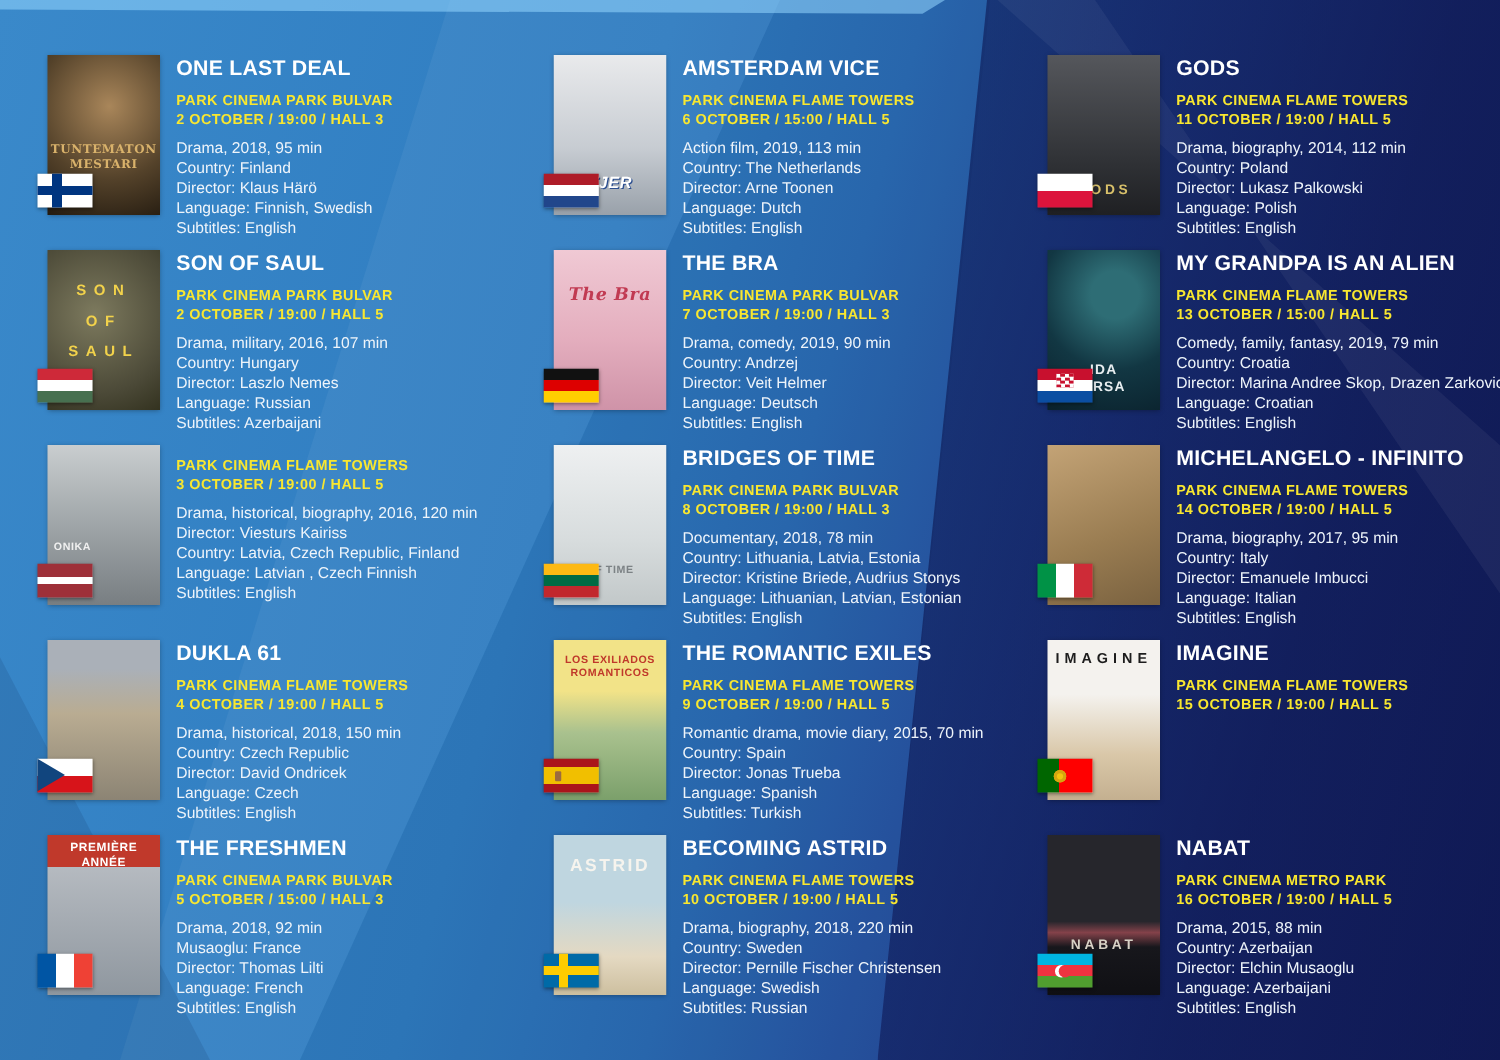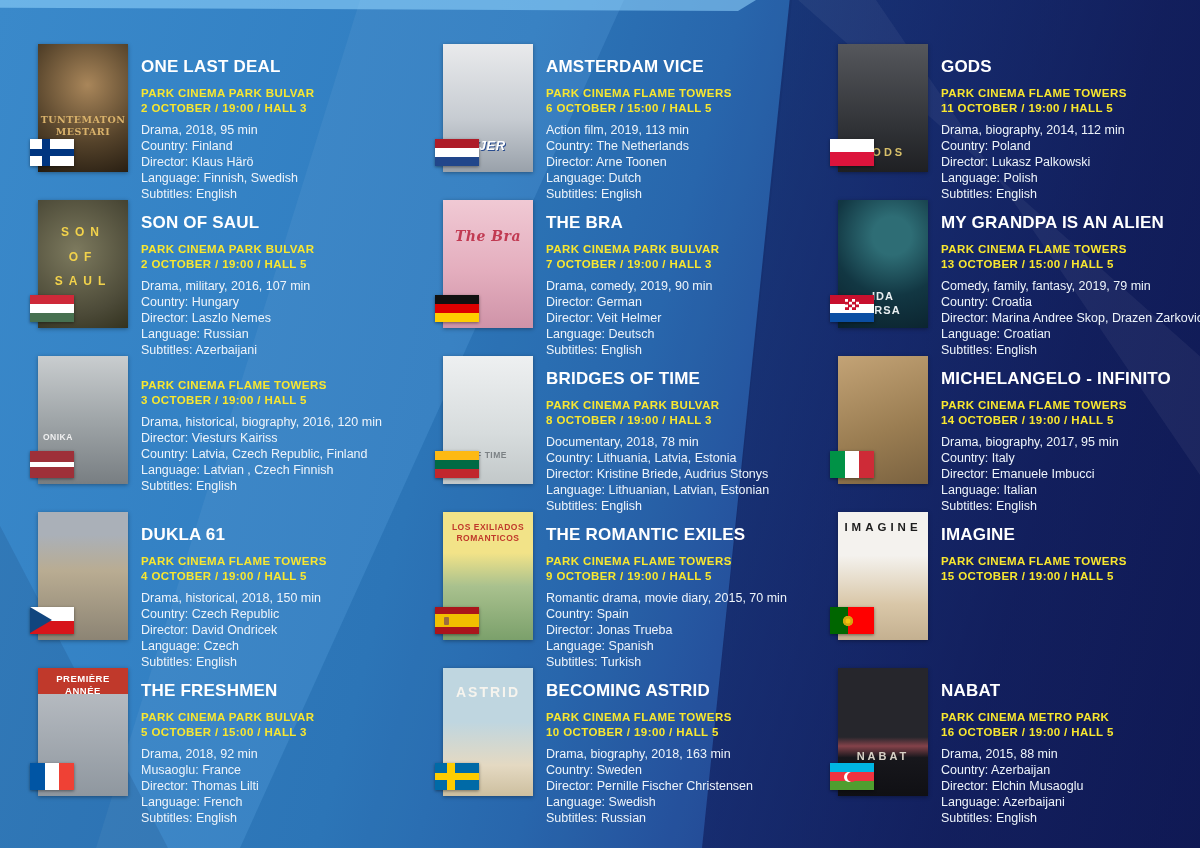--- a/index.html
+++ b/index.html
@@ -85,21 +85,21 @@
   .flag-fr { background:linear-gradient(to right,#0055a4 33.3%,#fff 33.3% 66.6%,#ef4135 66.6%); }
   .flag-se { background-color:#006aa7;
     background-image:linear-gradient(to right,transparent 27%,#fecc00 27%,#fecc00 45%,transparent 45%),
                      linear-gradient(to bottom,transparent 37%,#fecc00 37%,#fecc00 63%,transparent 63%); }
   .flag-az { background:linear-gradient(to bottom,#00b5e2 33.3%,#ef3340 33.3% 66.6%,#509e2f 66.6%); }
   .flag-az::before { content:""; position:absolute; left:14px; top:8.5px; width:10px; height:10px;
     border-radius:50%; background:#fff; }
   .flag-az::after { content:""; position:absolute; left:17px; top:8.5px; width:10px; height:10px;
     border-radius:50%; background:#ef3340; }
 
-  .info { padding-top:1px; min-width:0;margin-top:12px; }
+  .info { padding-top:1px; min-width:0; }
   .title { font-size:17px; font-weight:700; color:#ffffff; letter-spacing:.2px; white-space:nowrap; }
   .venue-name { margin-top:9px; }
   .venue-name,.showtime { font-size:11.5px; font-weight:700; color:#f9e72f; letter-spacing:.4px;
     line-height:1.32; white-space:nowrap; }
   .meta-block { margin-top:7px; }
   .meta-line { font-size:12.5px; color:#eef4fa; line-height:1.27; white-space:nowrap; }
 </style>
 </head>
 <body>
 
@@ -205,21 +205,21 @@
         <span class="cap">The Bra</span>
       </div>
       <div class="flag flag-de"></div>
     </div>
     <div class="info">
       <div class="title">THE BRA</div>
       <div class="venue-name">PARK CINEMA PARK BULVAR</div>
       <div class="showtime">7 OCTOBER / 19:00 / HALL 3</div>
       <div class="meta-block">
         <div class="meta-line">Drama, comedy, 2019, 90 min</div>
-        <div class="meta-line">Director: German</div>
+        <div class="meta-line">Country: Andrzej</div>
         <div class="meta-line">Director: Veit Helmer</div>
         <div class="meta-line">Language: Deutsch</div>
         <div class="meta-line">Subtitles: English</div>
       </div>
     </div>
   </div>
 
   <div class="card">
     <div class="poster-wrap">
       <div class="poster p6">
@@ -388,21 +388,21 @@
       <div class="poster p14">
         <span class="cap">ASTRID</span>
       </div>
       <div class="flag flag-se"></div>
     </div>
     <div class="info">
       <div class="title">BECOMING ASTRID</div>
       <div class="venue-name">PARK CINEMA FLAME TOWERS</div>
       <div class="showtime">10 OCTOBER / 19:00 / HALL 5</div>
       <div class="meta-block">
-        <div class="meta-line">Drama, biography, 2018, 163 min</div>
+        <div class="meta-line">Drama, biography, 2018, 220 min</div>
         <div class="meta-line">Country: Sweden</div>
         <div class="meta-line">Director: Pernille Fischer Christensen</div>
         <div class="meta-line">Language: Swedish</div>
         <div class="meta-line">Subtitles: Russian</div>
       </div>
     </div>
   </div>
 
   <div class="card">
     <div class="poster-wrap">

